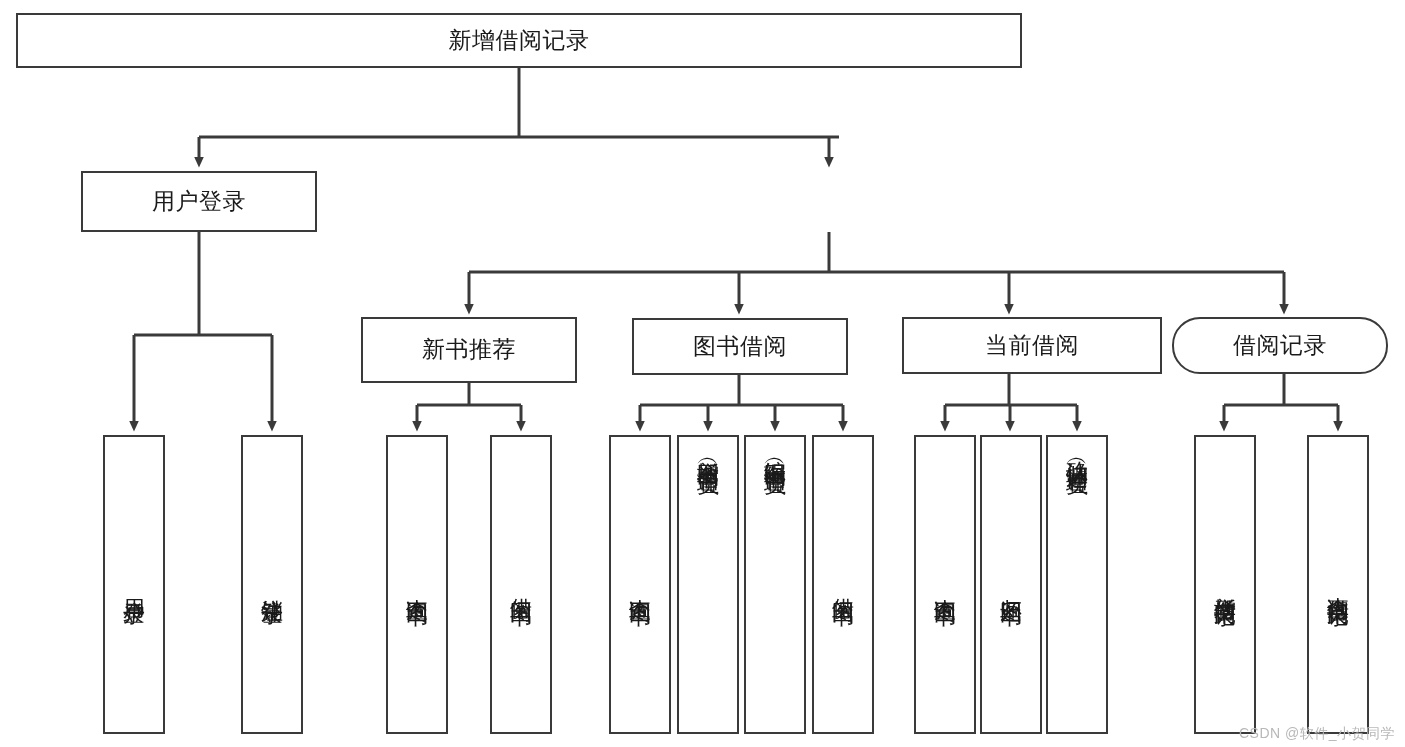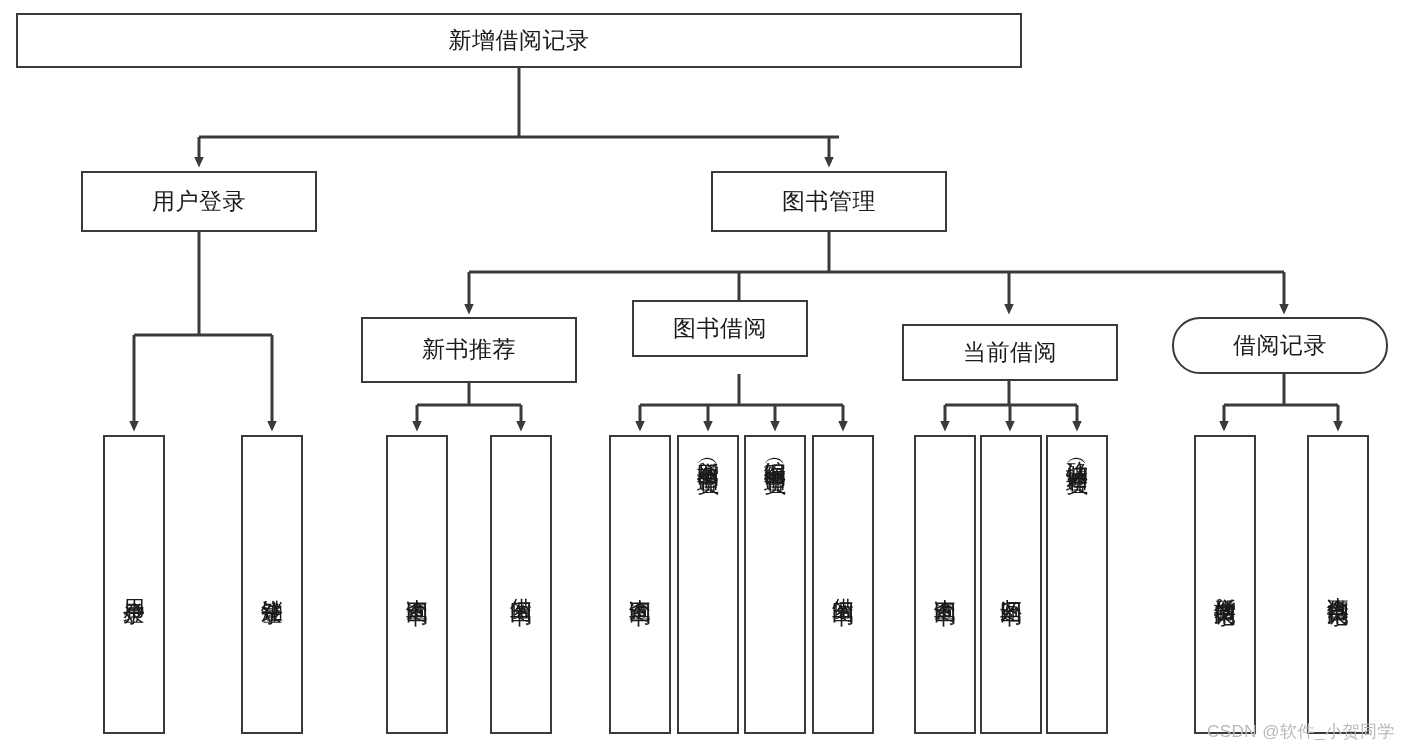--- a/index.html
+++ b/index.html
@@ -54,21 +54,21 @@
     white-space: nowrap;
     display: block;
   }
   .node.vert.anchor-mid {
     align-items: center;
   }
   #watermark {
     position: absolute;
     right: 10px;
     bottom: 4px;
-    font-size: 17px;
+    font-size: 14px;
     color: #b8b8b8;
     white-space: nowrap;
     letter-spacing: 0.5px;
   }
 </style>
 </head>
 <body>
 
 <div id="canvas">
 
@@ -122,31 +122,28 @@
     </g>
   </svg>
 
   <div class="node horiz" style="left:16px; top:13px; width:1006px; height:55px;">
     <span>新增借阅记录</span>
   </div>
 
   <div class="node horiz" style="left:81px; top:171px; width:236px; height:61px;">
     <span>用户登录</span>
   </div>
-  <div class="node horiz" style="left:711px; top:171px; width:236px; height:61px;">
-    <span>图书管理</span>
-  </div>
 
   <div class="node horiz" style="left:361px; top:317px; width:216px; height:66px;">
     <span>新书推荐</span>
   </div>
-  <div class="node horiz" style="left:632px; top:300px; width:176px; height:57px;">
+  <div class="node horiz" style="left:632px; top:318px; width:216px; height:57px;">
     <span>图书借阅</span>
   </div>
-  <div class="node horiz" style="left:902px; top:324px; width:216px; height:57px;">
+  <div class="node horiz" style="left:902px; top:317px; width:260px; height:57px;">
     <span>当前借阅</span>
   </div>
   <div class="node horiz" style="left:1172px; top:317px; width:216px; height:57px;border-radius:28px;">
     <span>借阅记录</span>
   </div>
 
   <div class="node vert anchor-mid" style="left:103px; top:435px; width:62px; height:299px;">
     <span class="vtext">用户登录</span>
   </div>
   <div class="node vert anchor-mid" style="left:241px; top:435px; width:62px; height:299px;">

